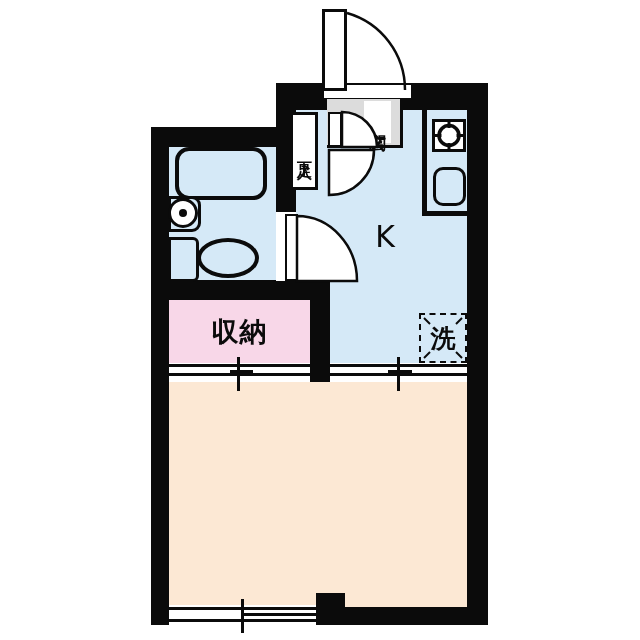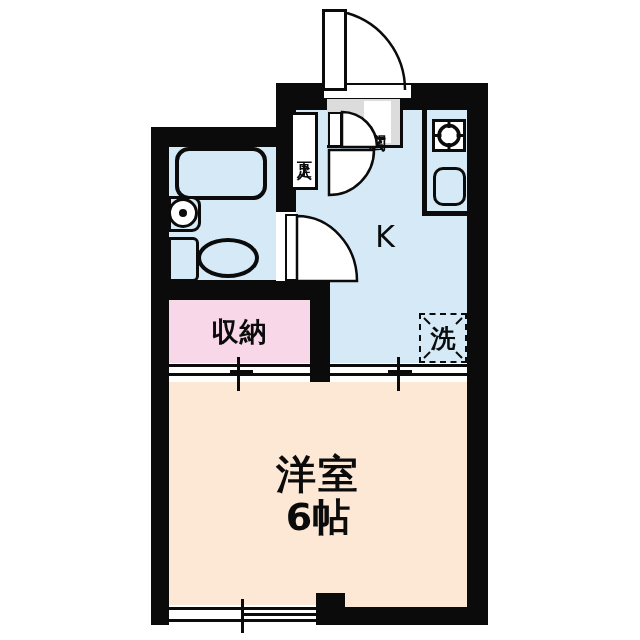--- a/index.html
+++ b/index.html
@@ -81,24 +81,20 @@
   <div class="abs wall" style="left:179px;top:209px;width:8px;height:8px;border-radius:50%;"></div>
   <div class="abs blue" style="left:168px;top:237px;width:31px;height:45px;border:3px solid var(--wall);border-radius:0 6px 6px 0;"></div>
   <div class="abs blue" style="left:197px;top:238px;width:62px;height:40px;border:4px solid var(--wall);border-radius:50%;"></div>
 
   <div class="abs center" style="left:360px;top:218px;width:50px;height:36px;">
     <span style="font-size:30px;font-weight:500;">K</span>
   </div>
   <div class="abs center" style="left:169px;top:300px;width:141px;height:63px;border-radius:12px;">
     <span class="kanji" style="font-size:27px;letter-spacing:1px;">収納</span>
   </div>
-  <div class="abs center" style="left:169px;top:440px;width:298px;height:110px;flex-direction:column;">
-    <span class="kanji" style="font-size:40px;line-height:1.15;letter-spacing:2px;">洋室</span>
-    <span class="kanji" style="font-size:38px;line-height:1.1;">6帖</span>
-  </div>
 
   <svg width="640" height="640" viewBox="0 0 640 640">
     <path d="M347,13 A80,80 0 0 1 405,90" fill="none" stroke="#0b0b0b" stroke-width="2.5"></path>
     <path d="M342,147 L342,112 A35,35 0 0 1 377,147 Z" fill="#ffffff" stroke="#0b0b0b" stroke-width="2.5"></path>
     <path d="M329,150 L374,150 A45,45 0 0 1 329,195 Z" fill="#ffffff" stroke="#0b0b0b" stroke-width="2.5"></path>
     <path d="M297,281 L297,216 A60,65 0 0 1 357,281 Z" fill="#ffffff" stroke="#0b0b0b" stroke-width="2.5"></path>
     <g stroke="#0b0b0b">
       <circle cx="449" cy="135.5" r="10" fill="#ffffff" stroke-width="3.5"></circle>
       <line x1="449" y1="120.5" x2="449" y2="128" stroke-width="3"></line>
       <line x1="449" y1="143" x2="449" y2="150.5" stroke-width="3"></line>

